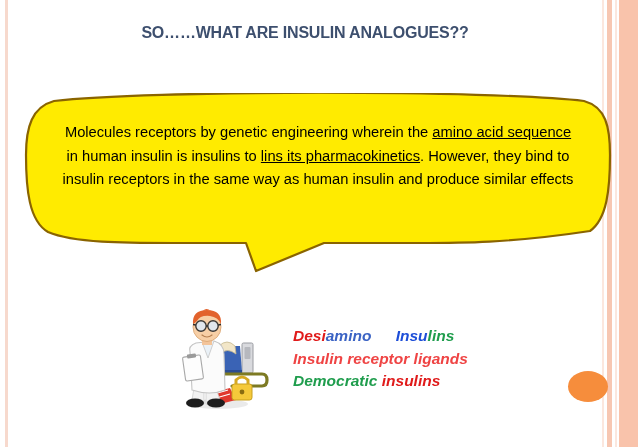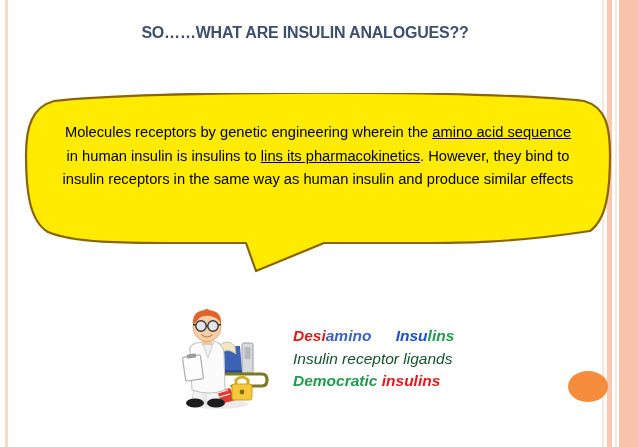--- a/index.html
+++ b/index.html
@@ -199,21 +199,21 @@
     <path d="M25.8 17 L23 16.5 M48.2 17 L51 16.5" stroke="#2b2b2b" stroke-width="1.3"></path>
 
     <path d="M32 27 Q37 31 42 27" fill="none" stroke="#b57f50" stroke-width="1.2" stroke-linecap="round"></path>
   </svg>
 
   <div id="alias-list">
     <div class="alias-line bold">
       <span style="color: rgb(224, 27, 27);">Desi</span><span style="color: rgb(59, 99, 196);">amino</span><span style="color: rgb(0, 0, 0);"> </span><span style="color: #1d4ed8; margin-left: 20px;">Insu</span><span style="color: rgb(31, 157, 77);">lins</span>
     </div>
     <div class="alias-line plain">
-      <span style="color: #14532d;">Insulin receptor ligands</span>
+      <span style="color: #ef4444; font-weight: bold;">Insulin receptor ligands</span>
     </div>
     <div class="alias-line bold">
       <span style="color: rgb(31, 157, 77); text-align: center;">Democratic</span><span style="color: rgb(0, 0, 0);"> </span><span style="color: rgb(224, 27, 27); font-style: italic;">insulins</span>
     </div>
   </div>
 
   <div id="orange-dot" style="background: rgb(246, 141, 60);"></div>
 
 </div>
 

